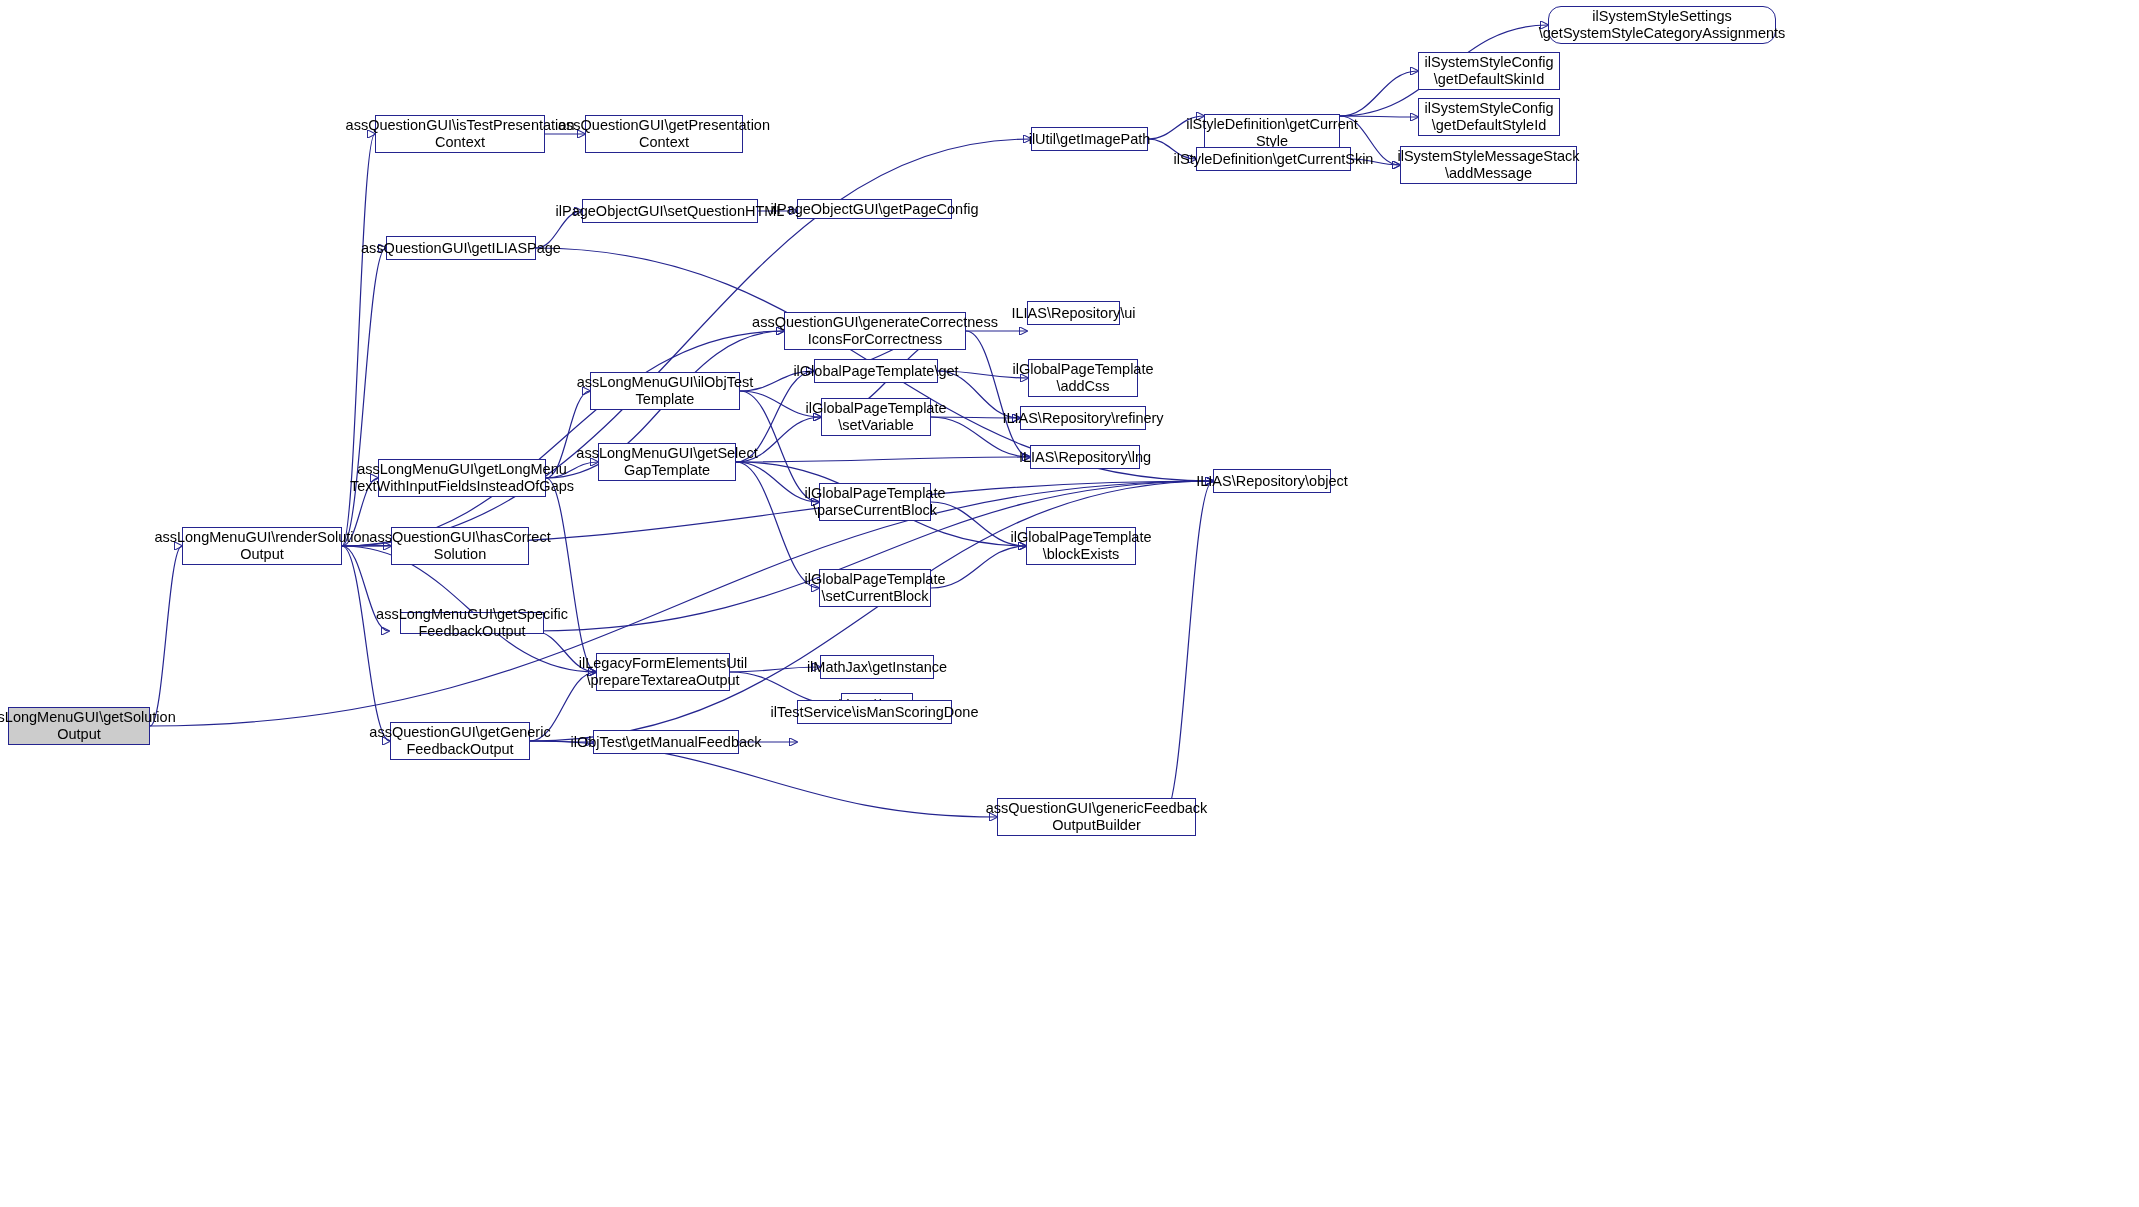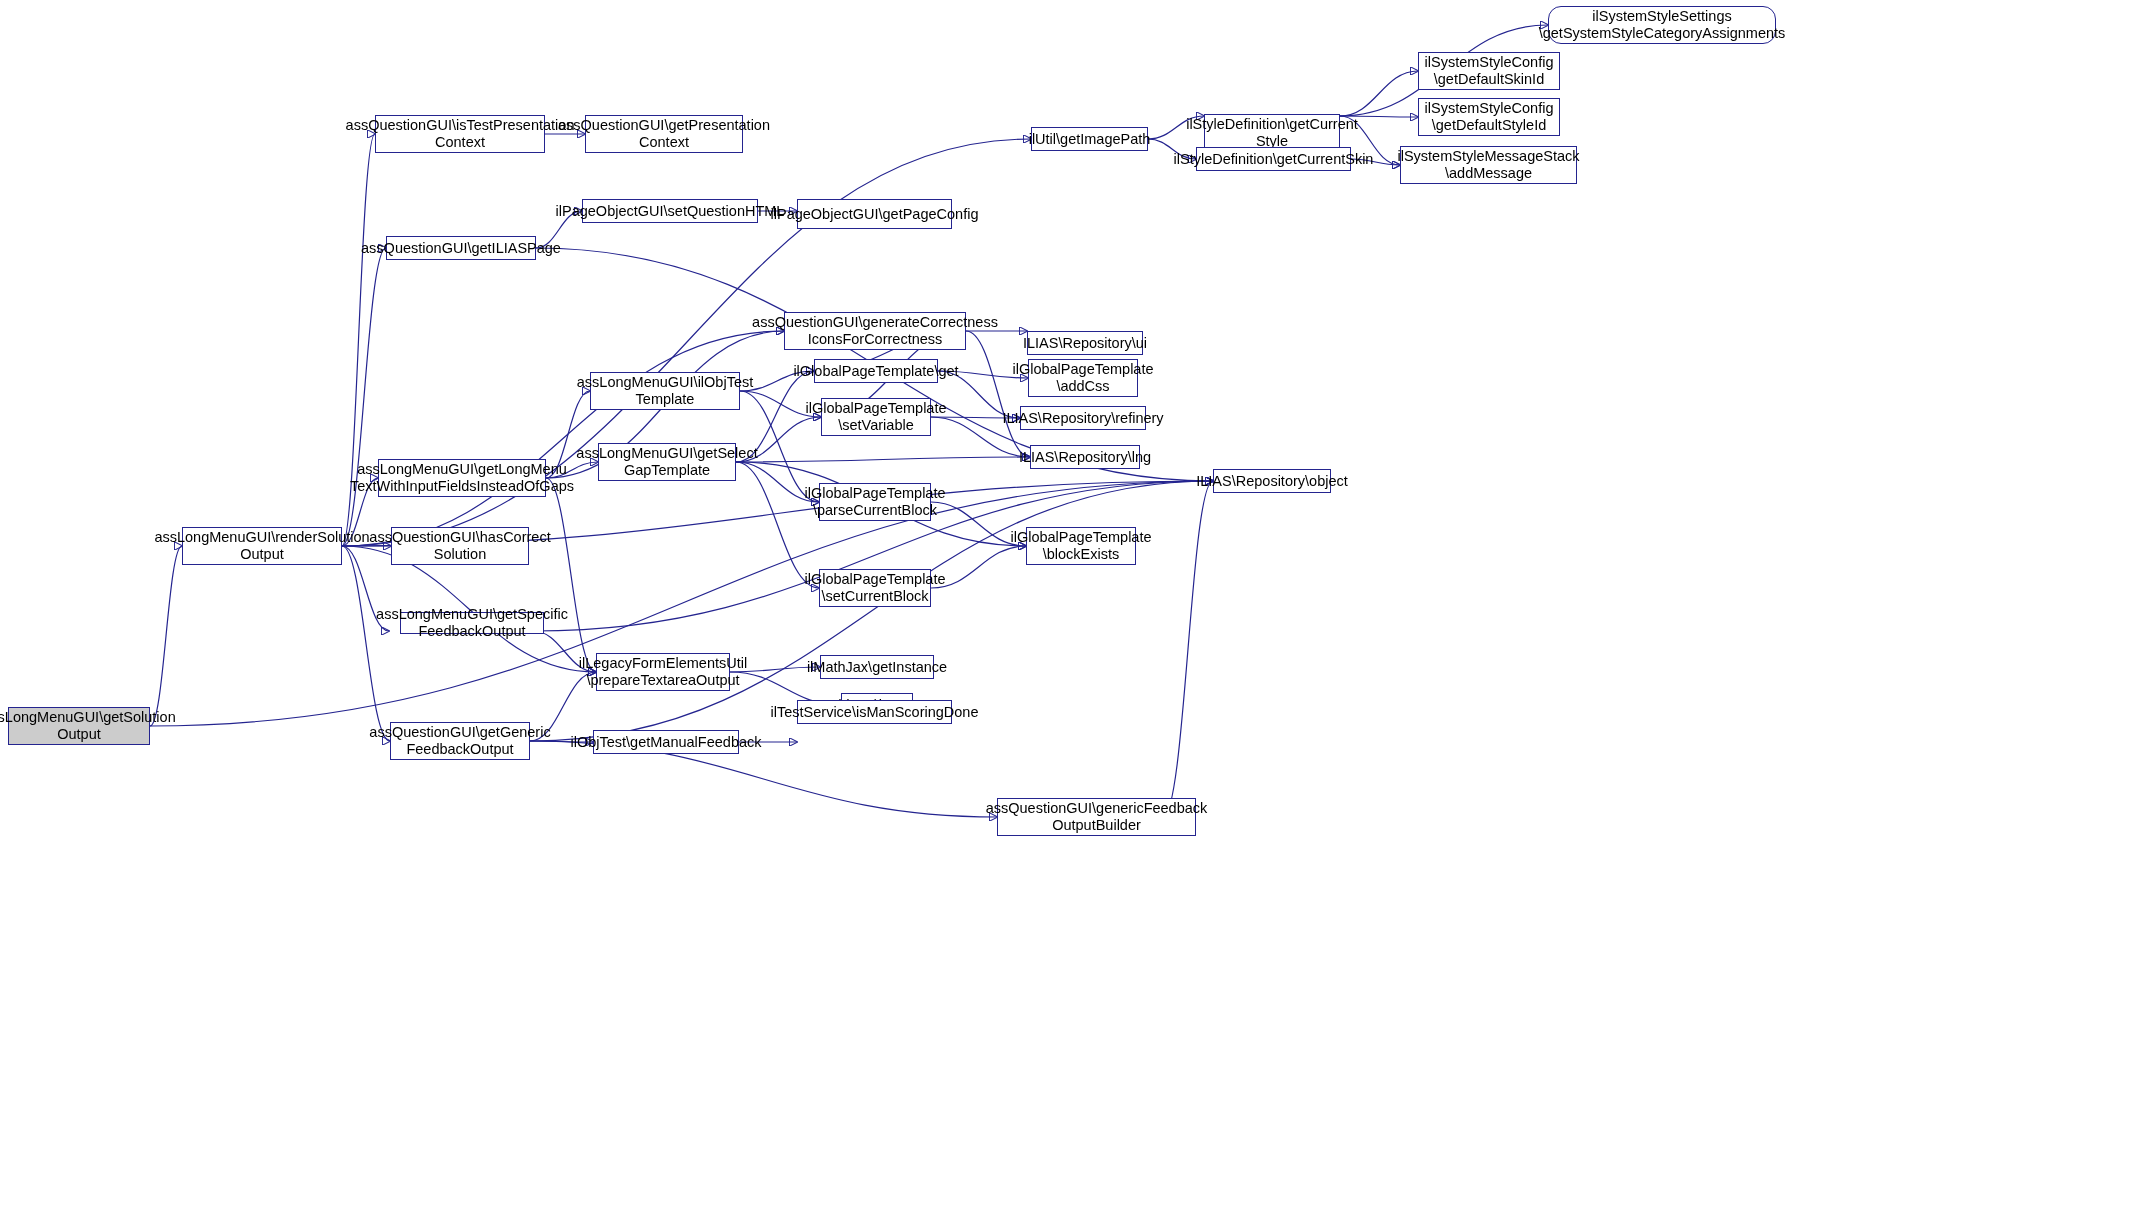--- a/index.html
+++ b/index.html
@@ -87,36 +87,36 @@
       <div class="node root" style="left: 8px; top: 707px; width: 142px; height: 38px;">assLongMenuGUI\getSolution
 Output</div>
       <div class="node" style="left: 182px; top: 527px; width: 160px; height: 38px;">assLongMenuGUI\renderSolution
 Output</div>
       <div class="node" style="left: 375px; top: 115px; width: 170px; height: 38px;">assQuestionGUI\isTestPresentation
 Context</div>
       <div class="node" style="left: 585px; top: 115px; width: 158px; height: 38px;">assQuestionGUI\getPresentation
 Context</div>
       <div class="node" style="left: 386px; top: 236px; width: 150px; height: 24px;">assQuestionGUI\getILIASPage</div>
       <div class="node" style="left: 582px; top: 199px; width: 176px; height: 24px;">ilPageObjectGUI\setQuestionHTML</div>
-      <div class="node" style="left: 797px; top: 199px; width: 155px; height: 30px;">ilPageObjectGUI\getPageConfig</div>
+      <div class="node" style="left: 797px; top: 199px; width: 155px; height: 20px;">ilPageObjectGUI\getPageConfig</div>
       <div class="node" style="left: 1031px; top: 127px; width: 117px; height: 24px;">ilUtil\getImagePath</div>
       <div class="node" style="left: 1204px; top: 114px; width: 136px; height: 38px;">ilStyleDefinition\getCurrent
 Style</div>
       <div class="node" style="left: 1548px; top: 6px; width: 228px; height: 38px; border-radius: 13px;">ilSystemStyleSettings
 \getSystemStyleCategoryAssignments</div>
       <div class="node" style="left: 1418px; top: 52px; width: 142px; height: 38px;">ilSystemStyleConfig
 \getDefaultSkinId</div>
       <div class="node" style="left: 1418px; top: 98px; width: 142px; height: 38px;">ilSystemStyleConfig
 \getDefaultStyleId</div>
       <div class="node" style="left: 1400px; top: 146px; width: 177px; height: 38px;">ilSystemStyleMessageStack
 \addMessage</div>
       <div class="node" style="left: 1196px; top: 147px; width: 155px; height: 24px;">ilStyleDefinition\getCurrentSkin</div>
       <div class="node" style="left: 784px; top: 312px; width: 182px; height: 38px;">assQuestionGUI\generateCorrectness
 IconsForCorrectness</div>
-      <div class="node" style="left: 1027px; top: 331px; width: 116px; height: 24px;">ILIAS\Repository\ui</div>
+      <div class="node" style="left: 1027px; top: 301px; width: 93px; height: 24px;">ILIAS\Repository\ui</div>
       <div class="node" style="left: 590px; top: 372px; width: 150px; height: 38px;">assLongMenuGUI\ilObjTest
 Template</div>
       <div class="node" style="left: 814px; top: 359px; width: 124px; height: 24px;">ilGlobalPageTemplate\get</div>
       <div class="node" style="left: 1028px; top: 359px; width: 110px; height: 38px;">ilGlobalPageTemplate
 \addCss</div>
       <div class="node" style="left: 821px; top: 398px; width: 110px; height: 38px;">ilGlobalPageTemplate
 \setVariable</div>
       <div class="node" style="left: 1020px; top: 406px; width: 126px; height: 24px;">ILIAS\Repository\refinery</div>
       <div class="node" style="left: 598px; top: 443px; width: 138px; height: 38px;">assLongMenuGUI\getSelect
 GapTemplate</div>

